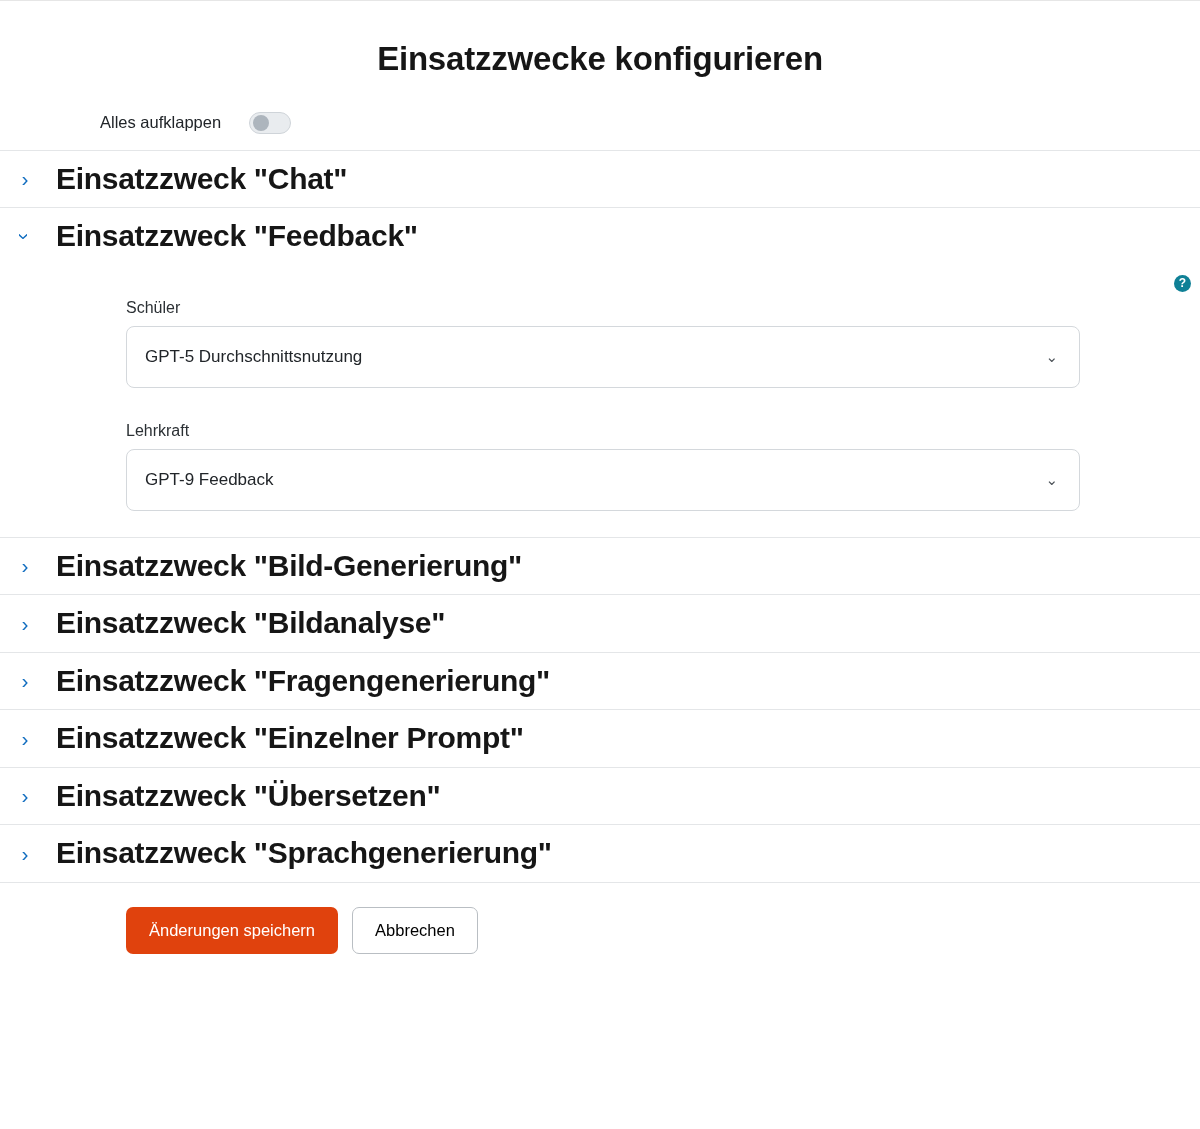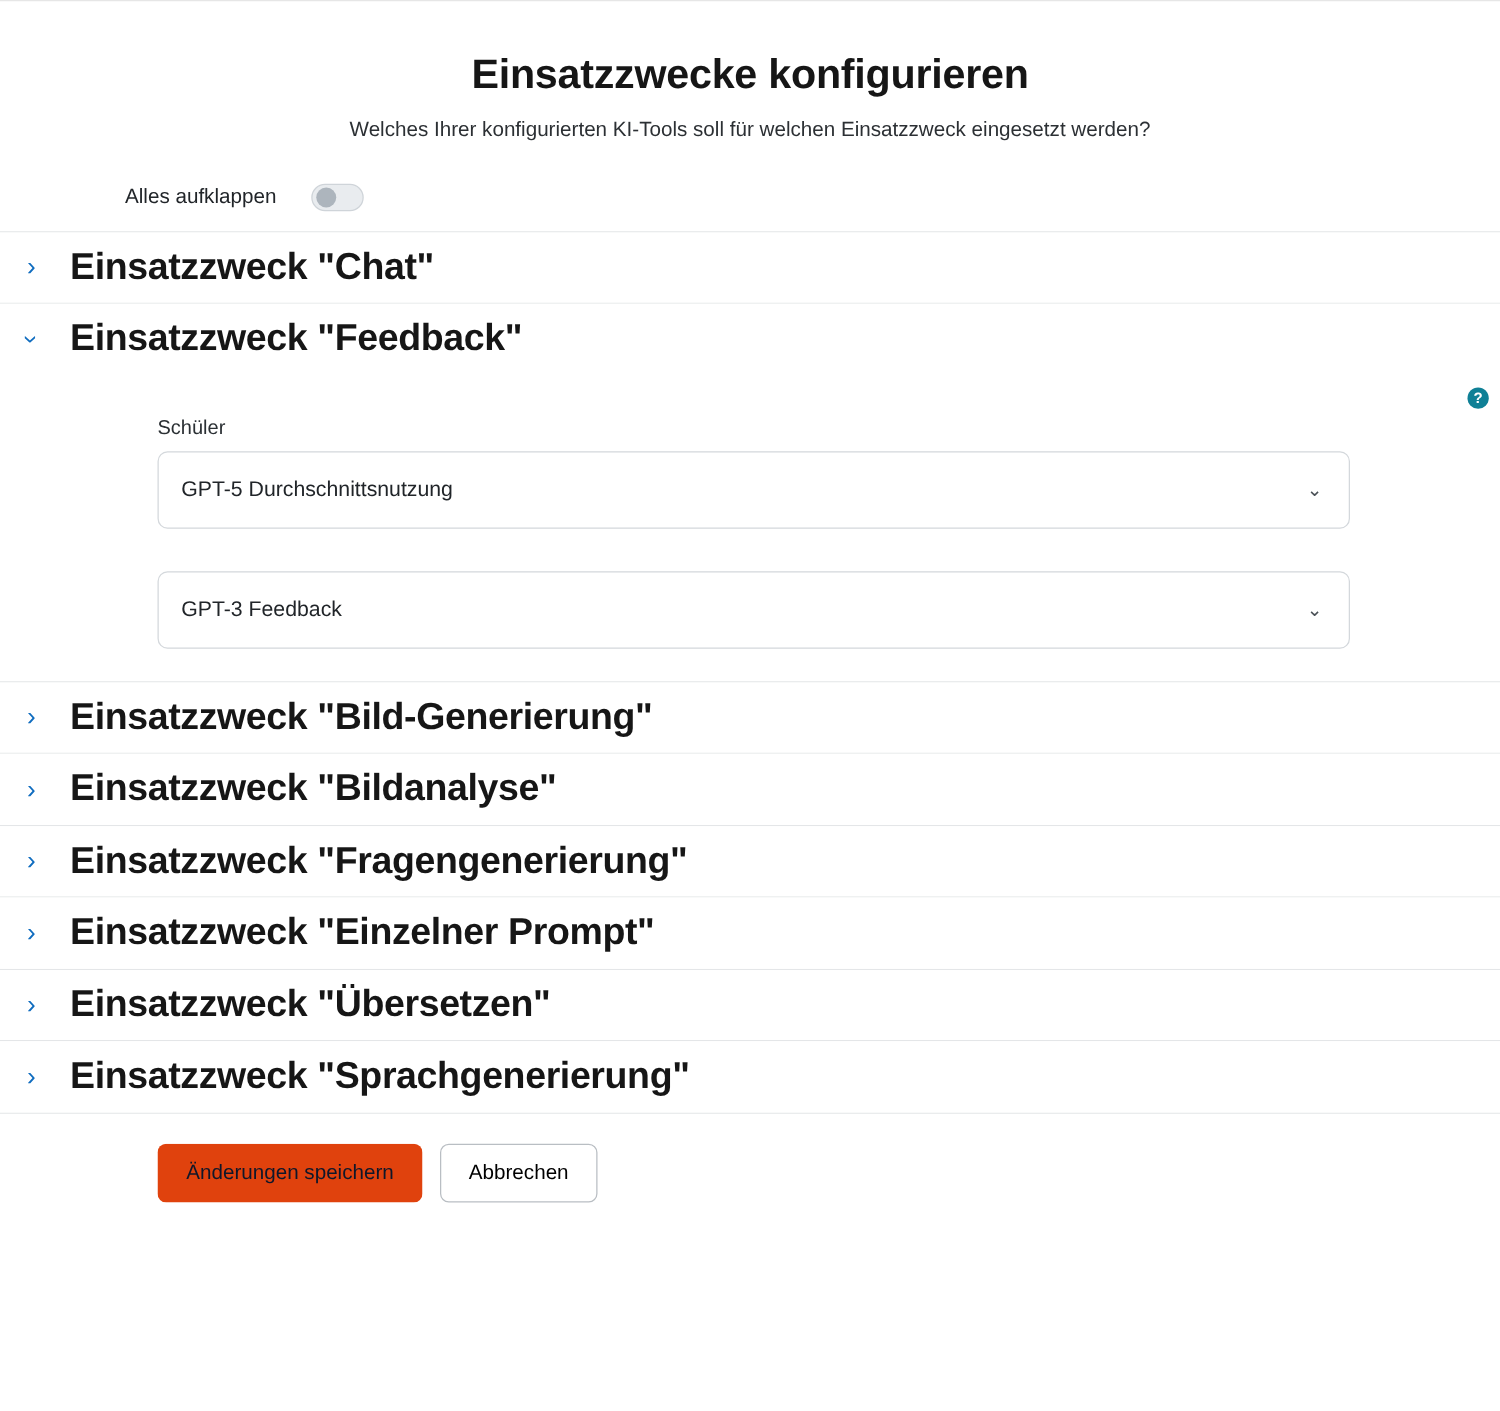--- a/index.html
+++ b/index.html
@@ -177,37 +177,36 @@
     font-family: "Liberation Sans", sans-serif;
     font-size: 16.5px;
     border-radius: 7px;
     padding: 13px 22px;
     cursor: pointer;
     line-height: 1.2;
     border: 1px solid transparent;
   }
   .btn-primary {
     background: #e0420d;
-    color: #0f172a;
+    color: #ffffff;
   }
   .btn-secondary {
     background: #ffffff;
     color: #000000;
     border: 1px solid #b9bec3;
   }
 </style>
 </head>
 <body>
 
 <div class="page">
   <div class="top-rule"></div>
 
   <div class="header">
     <h1 class="page-title">Einsatzzwecke konfigurieren</h1>
-    <p class="page-subtitle">Welches Ihrer konfigurierten KI-Tools soll für welchen Einsatzzweck eingesetzt werden?</p>
   </div>
 
   <div class="toggle-row">
     <span class="toggle-label">Alles aufklappen</span>
     <span class="switch">
       <span class="knob"></span>
     </span>
   </div>
 
   <div class="accordion">
@@ -229,22 +228,23 @@
 
         <div class="field">
           <div class="field-label">Schüler</div>
           <div class="select-wrap">
             <div class="select-box">GPT-5 Durchschnittsnutzung</div>
             <span class="select-caret">⌄</span>
           </div>
         </div>
 
         <div class="field">
+          <div class="field-label">Lehrkraft</div>
           <div class="select-wrap">
-            <div class="select-box">GPT-3 Feedback</div>
+            <div class="select-box">GPT-9 Feedback</div>
             <span class="select-caret">⌄</span>
           </div>
         </div>
       </div>
     </div>
 
     <div class="acc-item">
       <div class="acc-header">
         <span class="chev">›</span>
         <span class="acc-title">Einsatzzweck "Bild-Generierung"</span>

